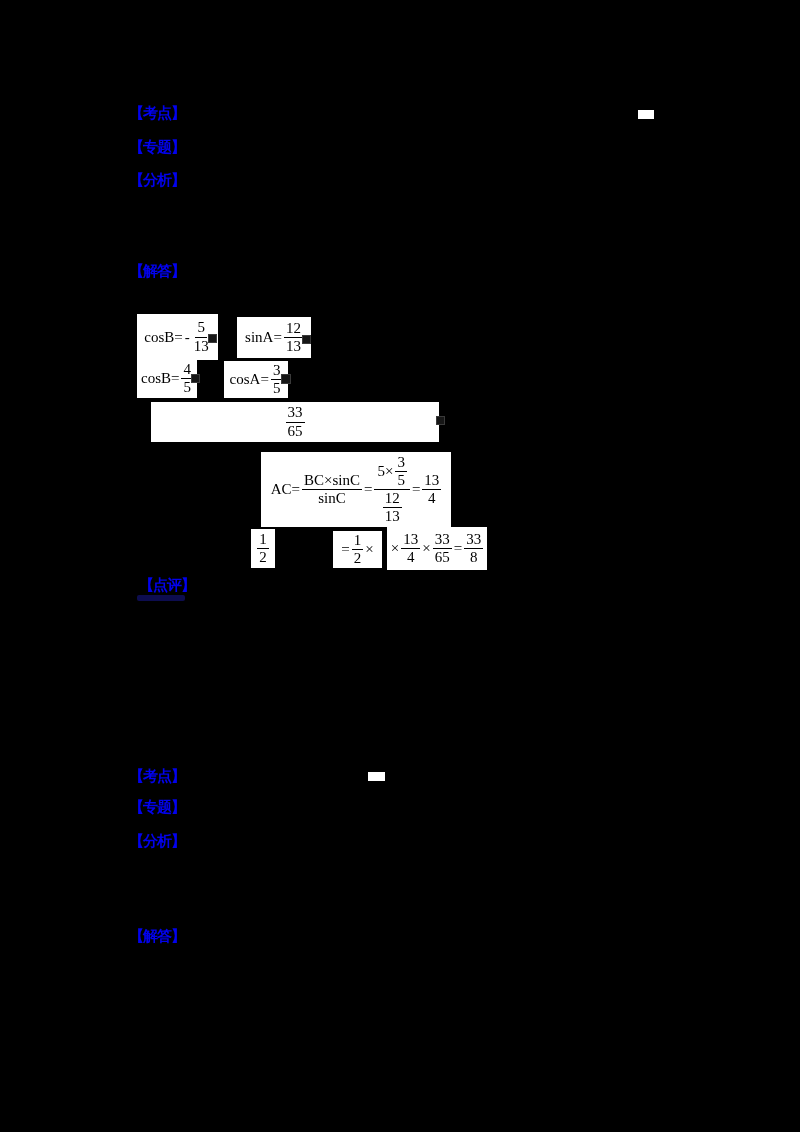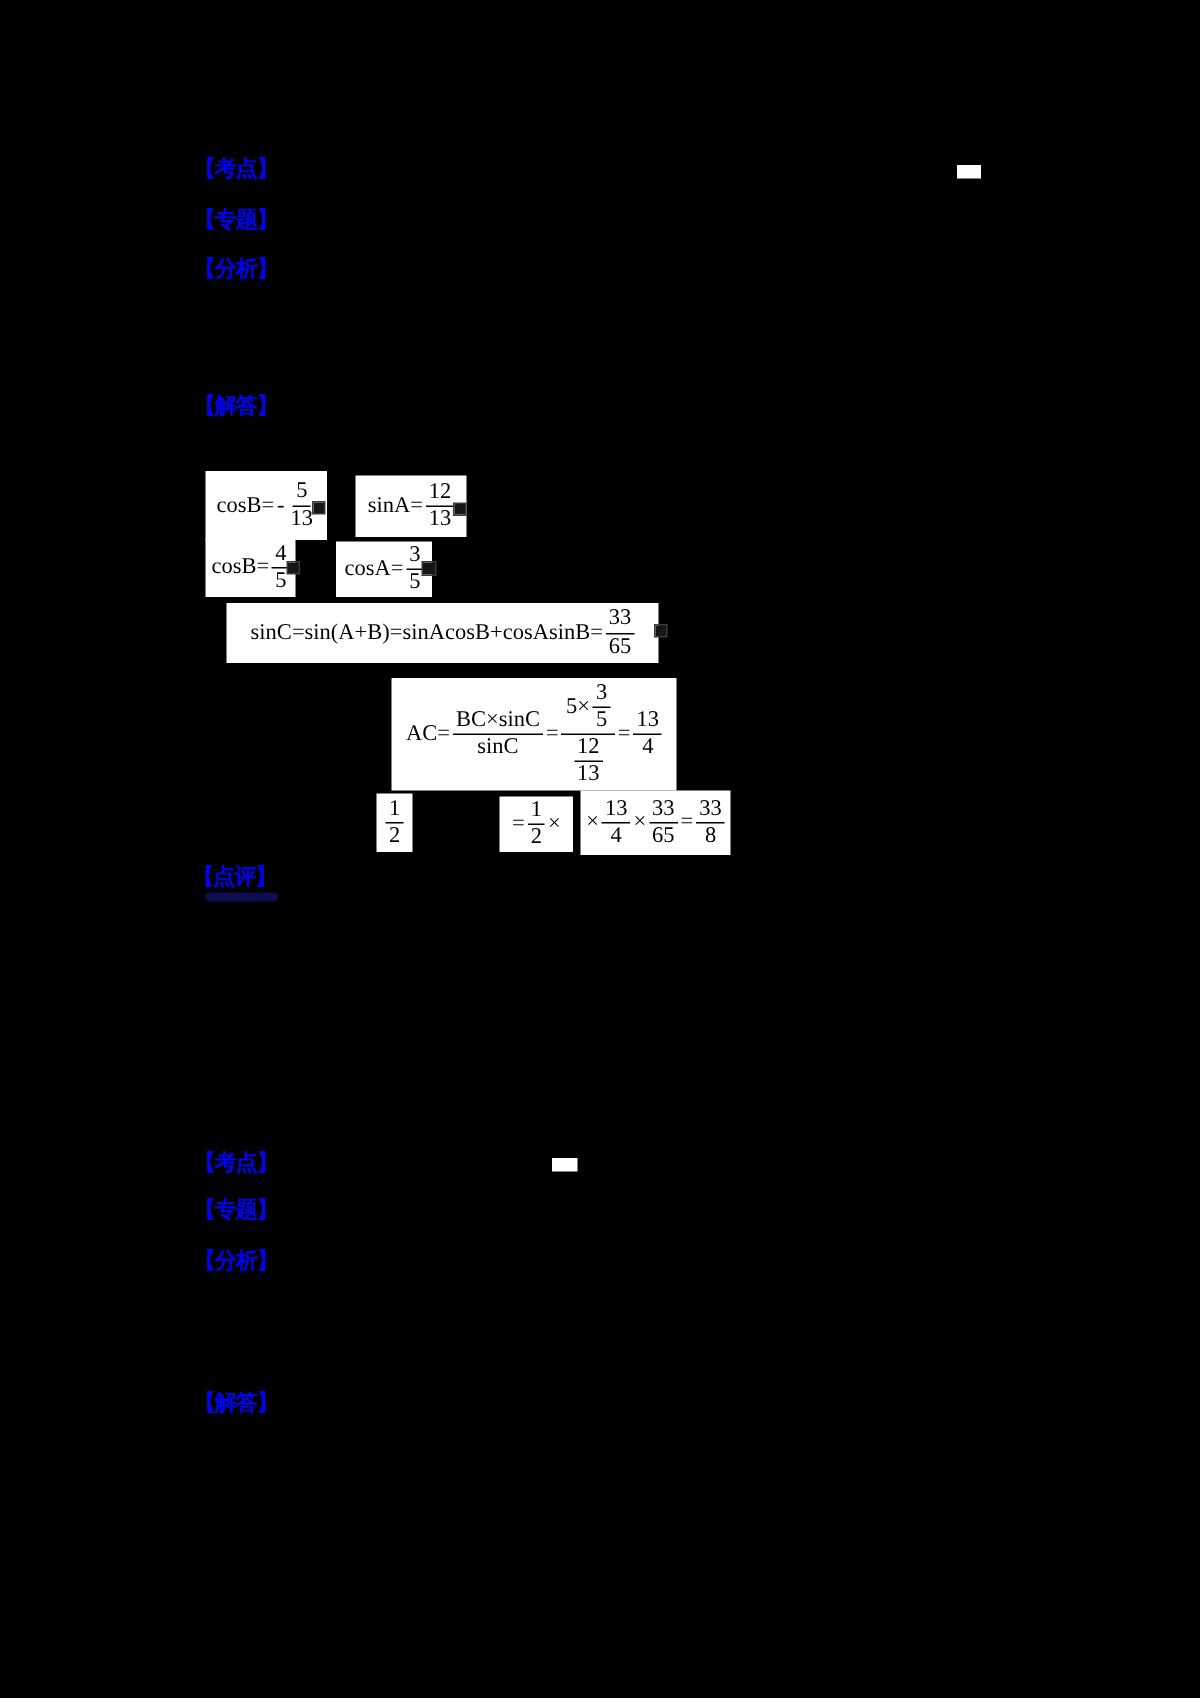--- a/index.html
+++ b/index.html
@@ -60,21 +60,20 @@
   <div class="patch" style="left:224px;top:361px;width:64px;height:37px">
     <span class="mt">cosA=</span>
       <span class="frac">
         <span class="fn">3</span>
         <span class="fd">5</span>
       </span>
   </div>
   <span class="sq" style="left:282px;top:375px;width:8px;height:8px"></span>
 
   <div class="patch" style="left:151px;top:402px;width:288px;height:40px">
-    <span class="mt">sinC=sin(A+B)=sinAcosB+cosAsinB=</span>
       <span class="frac">
         <span class="fn">33</span>
         <span class="fd">65</span>
       </span>
   </div>
   <span class="sq" style="left:437px;top:417px;width:7px;height:7px"></span>
 
   <div class="patch" style="left:261px;top:452px;width:190px;height:75px">
     <span class="mt">AC=</span>
       <span class="frac">
@@ -131,21 +130,21 @@
         <span class="fn">33</span>
         <span class="fd">65</span>
       </span>
       <span class="mt">=</span>
       <span class="frac">
         <span class="fn">33</span>
         <span class="fd">8</span>
       </span>
   </div>
 
-  <div class="blabel" style="left:128px;top:575px">【点评】</div>
+  <div class="blabel" style="left:139px;top:575px">【点评】</div>
   <div class="smudge" style="left:137px;top:595px;width:48px;height:6px"></div>
 
   <div class="blabel" style="left:129px;top:766px">【考点】</div>
   <div class="wmark" style="left:368px;top:772px;width:17px;height:9px"></div>
   <div class="blabel" style="left:129px;top:797px">【专题】</div>
   <div class="blabel" style="left:129px;top:831px">【分析】</div>
   <div class="blabel" style="left:129px;top:926px">【解答】</div>
 
 </div>
 

